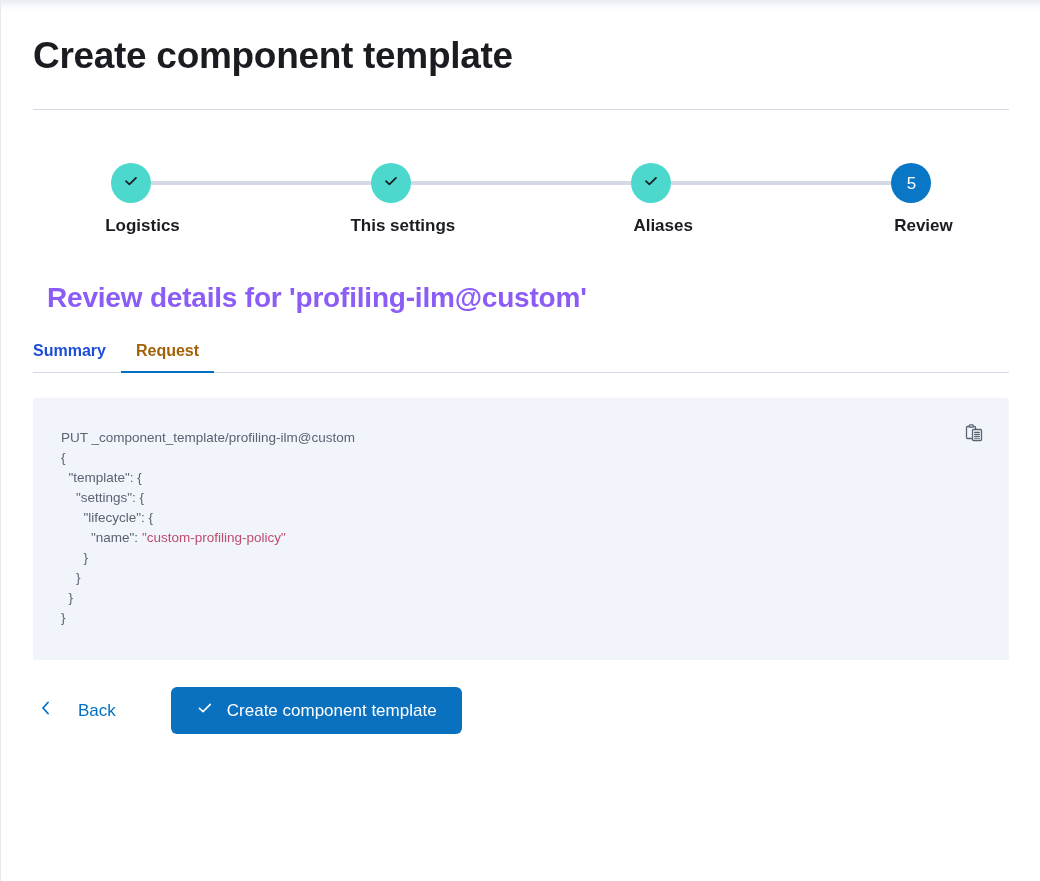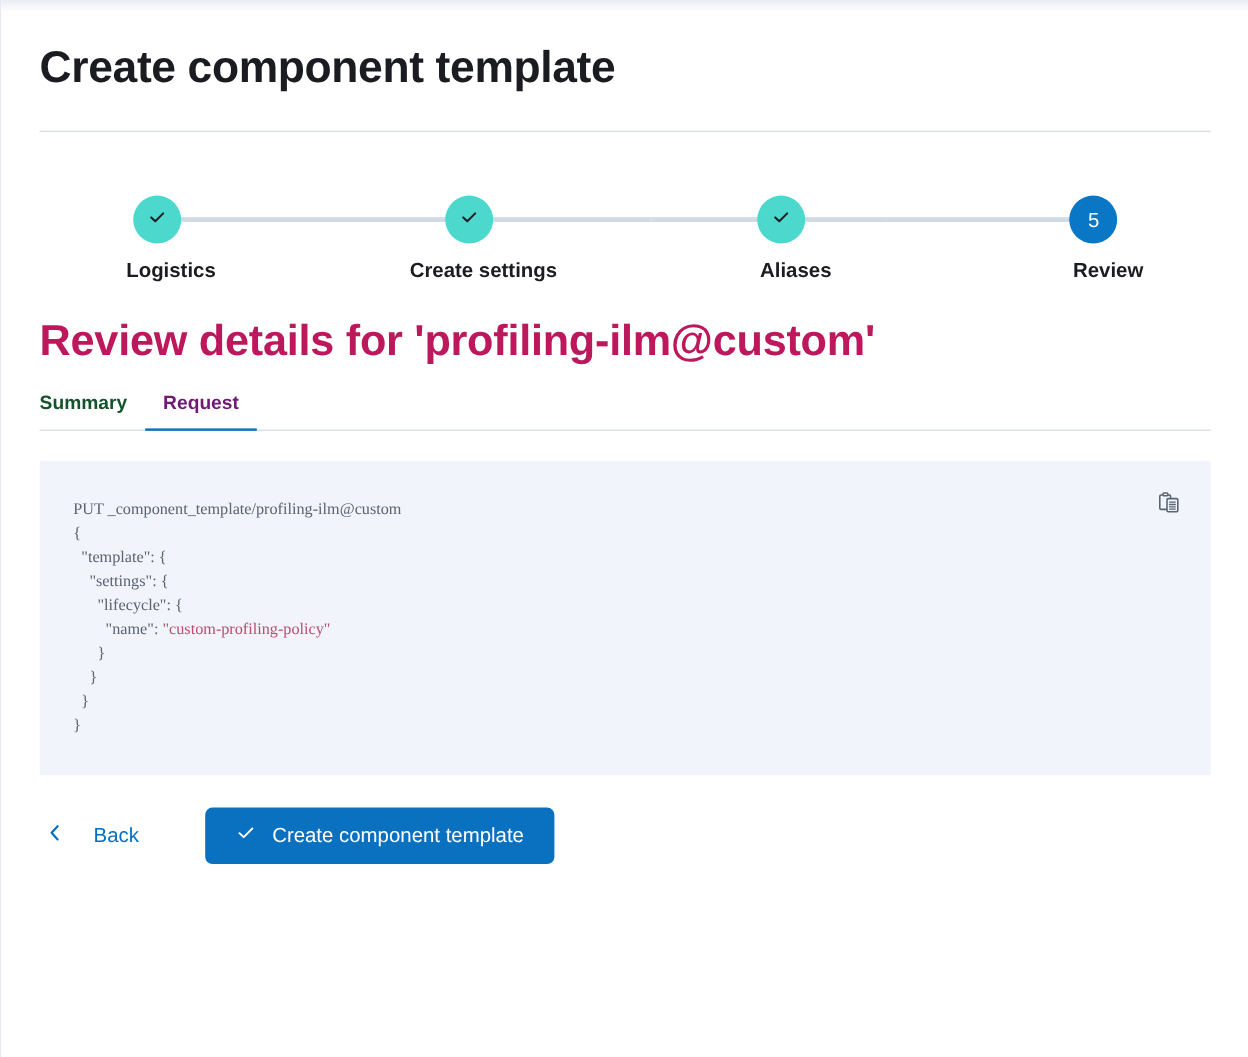--- a/index.html
+++ b/index.html
@@ -90,50 +90,50 @@
   .connector {
     position: absolute;
     top: 18px;
     height: 4px;
     background: #d3dae6;
     z-index: 1;
   }
 
   
   h2.section-title {
-    margin: 0;
+    margin: 14px;
     padding-top: 22px;
-    font-size: 36px;
+    font-size: 28px;
     line-height: 38px;
     font-weight: 700;
     letter-spacing: -0.2px;
-    color: #be185d;
+    color: #8b5cf6;
   }
 
   
   .tabs {
     margin-top: 24px;
     display: flex;
     gap: 0px;
     border-bottom: 1px solid #d3dae6;
     width: 976px;
   }
   .tab {
     font-size: 16px;
     font-weight: 700;
     padding: 0 15px 11px 15px;
-    color: #14532d;
+    color: #1d4ed8;
     cursor: pointer;
     position: relative;
     bottom: -1px;
     border-bottom: 2px solid transparent;
   }
   .tab:first-child { padding-left: 0; }
   .tab.active {
-    color: #701a75;
+    color: #a16207;
     border-bottom: 2px solid #0071c2;
   }
 
   
   .description {
     margin-top: 26px;
     font-size: 16px;
     line-height: 24px;
     color: #343741;
   }
@@ -144,21 +144,21 @@
     position: relative;
     width: 976px;
     height: 262px;
     background: #f1f4fa;
     border-radius: 2px;
     overflow: hidden;
   }
   pre.code {
     margin: 0;
     padding: 30px 0 0 28px;
-    font-family: Liberation Serif, serif;
+    font-family: Liberation Sans, sans-serif;
     font-size: 13.5px;
     line-height: 20px;
     color: #5a6372;
     white-space: pre;
   }
   pre.code .k { color: #5a6372; }
   pre.code .str { color: #bd4d6e; }
   .copy-btn {
     position: absolute;
     top: 22px; right: 22px;
@@ -230,21 +230,21 @@
         </div>
 
         <div class="step">
           <div class="bubble done">
             <span>
               <svg width="18" height="18" viewBox="0 0 18 18" fill="none">
                   <path d="M4 9.2 L7.4 12.4 L14 5.8" stroke="#1a1c21" stroke-width="1.7" stroke-linecap="round" stroke-linejoin="round"></path>
                 </svg>
             </span>
           </div>
-          <div class="label">Create settings</div>
+          <div class="label">This settings</div>
         </div>
 
 
         <div class="step">
           <div class="bubble done">
             <span>
               <svg width="18" height="18" viewBox="0 0 18 18" fill="none">
                   <path d="M4 9.2 L7.4 12.4 L14 5.8" stroke="#1a1c21" stroke-width="1.7" stroke-linecap="round" stroke-linejoin="round"></path>
                 </svg>
             </span>

